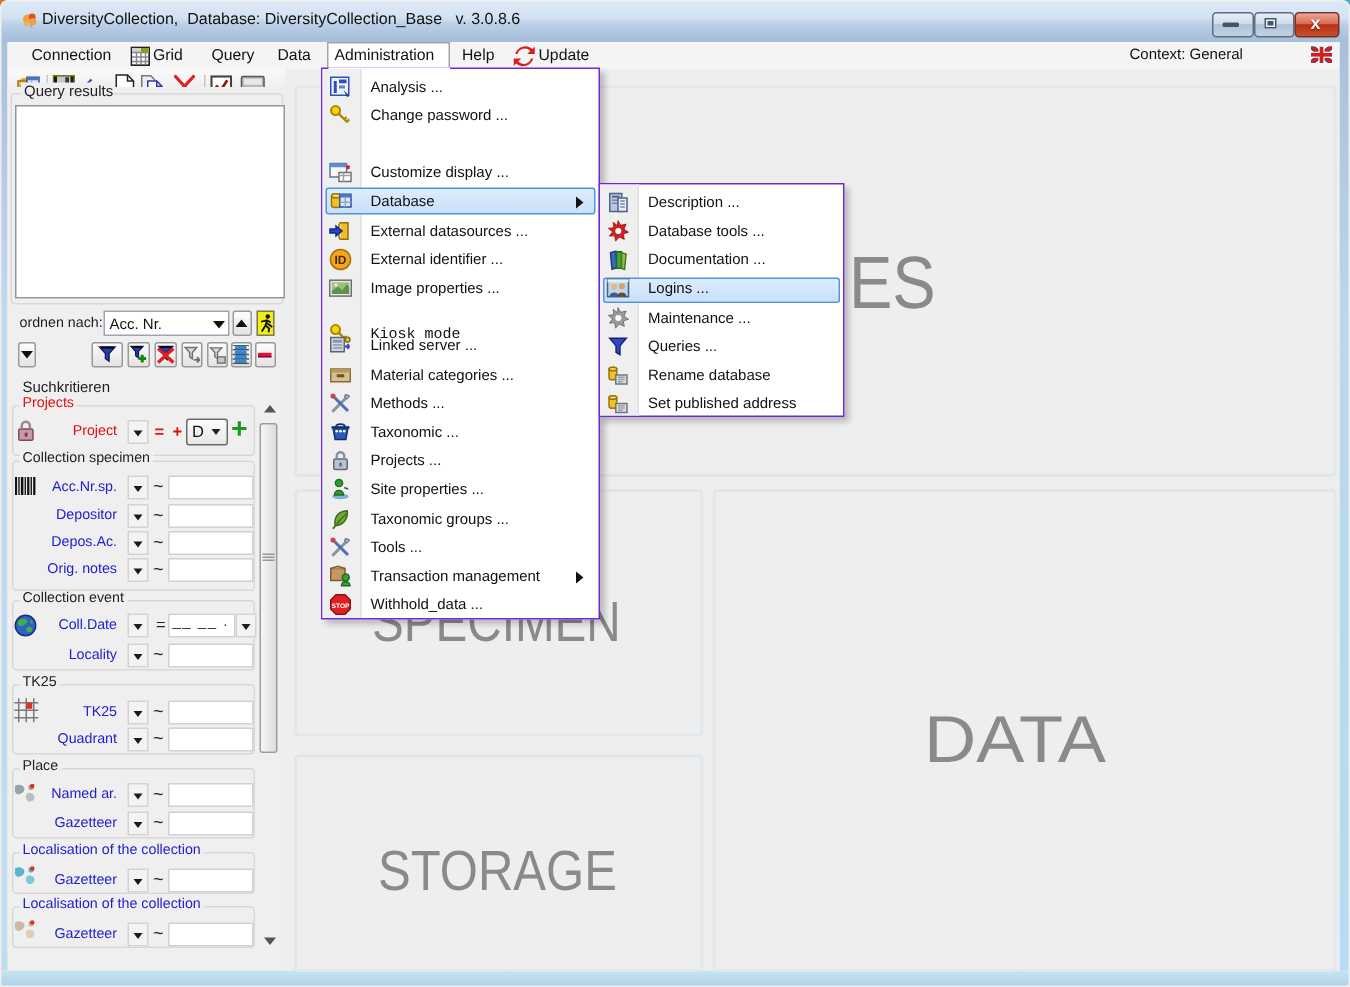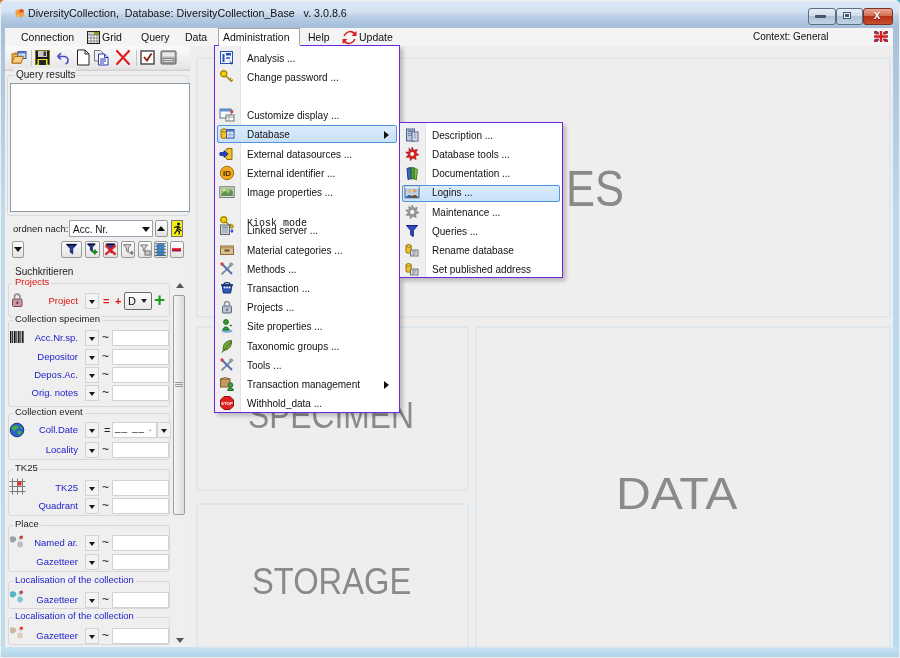--- a/index.html
+++ b/index.html
@@ -28,21 +28,21 @@
 
 #menubar{position:absolute;left:5px;top:28px;width:888px;height:18px;background:#f5f4f4;}
 .mitem{position:absolute;top:0;height:18px;line-height:18px;font-size:10.5px;color:#111;}
 #adminbox{position:absolute;left:213px;top:0px;width:82px;height:18px;background:#fff;
   border:1px solid #a5a5a5;border-bottom:none;box-sizing:border-box;}
 
 #toolbar{position:absolute;left:5px;top:46px;width:185px;height:25px;
   background:linear-gradient(#fbfafa,#e8e6e6 90%,#dddbdb);border-bottom:1px solid #d0cece;box-sizing:border-box;}
 .tsep{position:absolute;top:4px;width:1px;height:16px;background:#c5c3c3;}
 
-#leftpanel{position:absolute;left:5px;top:71px;width:185px;height:576px;background:#f0efef;padding-left:38px;}
+#leftpanel{position:absolute;left:5px;top:58px;width:185px;height:576px;background:#f0efef;padding-left:38px;}
 #qrbox{position:absolute;left:5px;top:12px;width:180px;height:129px;background:#fff;
   border:1px solid #8b99a5;box-sizing:border-box;}
 .gb{position:absolute;border:1px solid #d9d8d8;border-radius:3px;box-sizing:border-box;}
 .gblabel{position:absolute;font-size:9.5px;background:#f0efef;padding:0 2px;line-height:10px;}
 .blue{color:#2121cc;}
 .red{color:#e01010;}
 .inp{position:absolute;background:#fff;border:1px solid #ccd2d6;border-radius:1px;box-sizing:border-box;height:16px;}
 .dd{position:absolute;width:14px;height:16px;background:#f4f3f3;
   border:1px solid #d4d2d2;box-sizing:border-box;text-align:center;}
 .dd:after{content:"";position:absolute;left:2.5px;top:6px;border:3.5px solid transparent;border-top:4.5px solid #1a1a1a;}
@@ -493,21 +493,21 @@
       </div>
     <div class="mi" style="top:232.9px;">
         <svg class="ic" width="16" height="16" viewBox="0 0 16 16">
           <path d="M3 5 h10 l-1.4 8 h-7.2 Z" fill="#2d58b8" stroke="#16306e"></path>
           <path d="M2 5 h12" stroke="#16306e" stroke-width="1.6"></path>
           <circle cx="5.5" cy="7.5" r=".9" fill="#fff"></circle>
           <circle cx="8" cy="7.5" r=".9" fill="#fff"></circle>
           <circle cx="10.5" cy="7.5" r=".9" fill="#fff"></circle>
           <path d="M5 4.5 c0 -2.4 6 -2.4 6 0" fill="none" stroke="#16306e" stroke-width="1.2"></path>
         </svg>
-        <span class="txt">Transaction ...</span>
+        <span class="txt">Taxonomic ...</span>
       </div>
     <div class="mi" style="top:252.1px;">
         <svg class="ic" width="16" height="16" viewBox="0 0 16 16">
           <rect x="3.5" y="7" width="9" height="7" rx="1" fill="#b9c2cf" stroke="#5d6878"></rect>
           <path d="M5.5 7 V5 a2.5 2.5 0 0 1 5 0 V7" fill="none" stroke="#8893a2" stroke-width="1.6"></path>
           <rect x="7.2" y="9.5" width="1.6" height="2.5" fill="#5d6878"></rect>
         </svg>
         <span class="txt">Projects ...</span>
       </div>
     <div class="mi" style="top:271.3px;">

